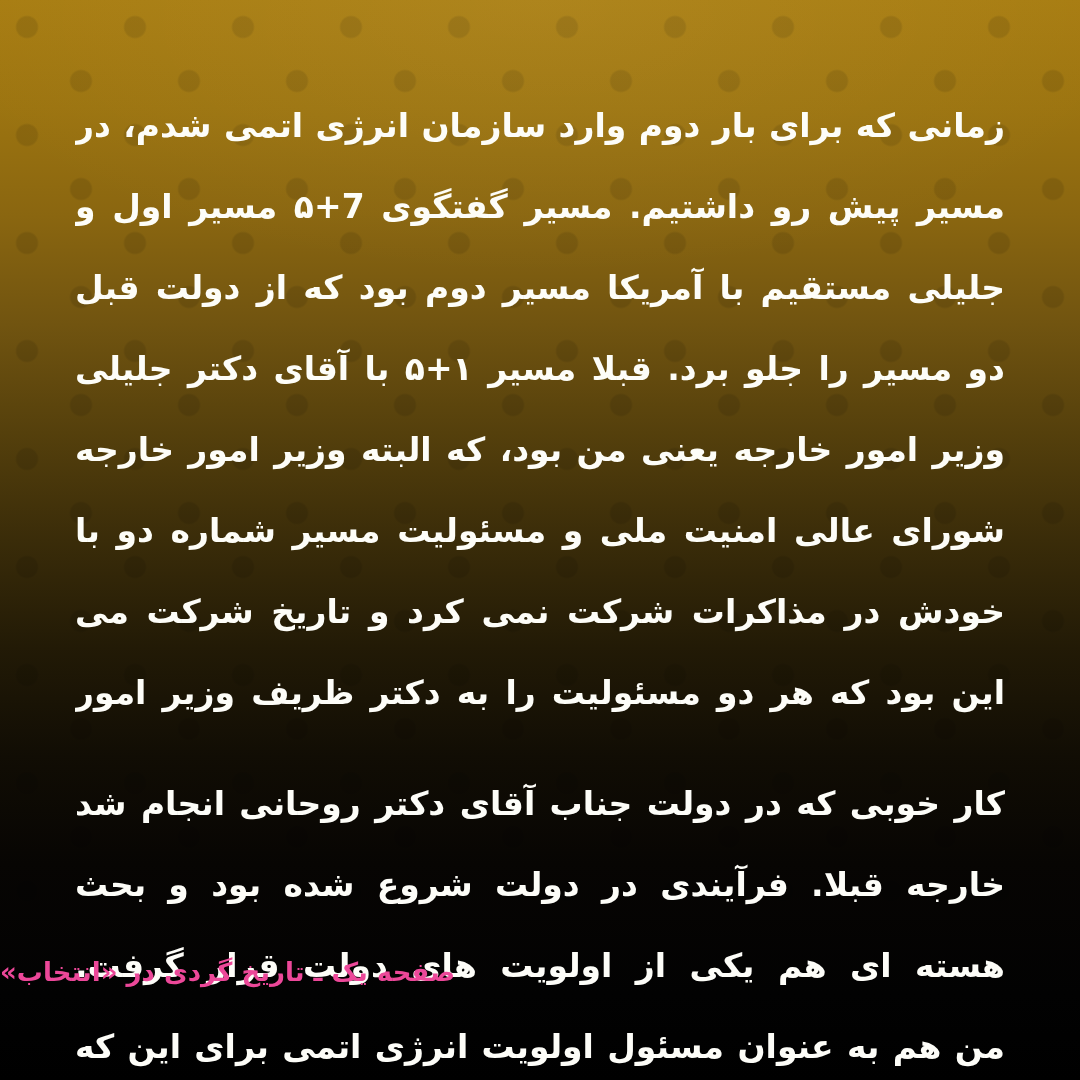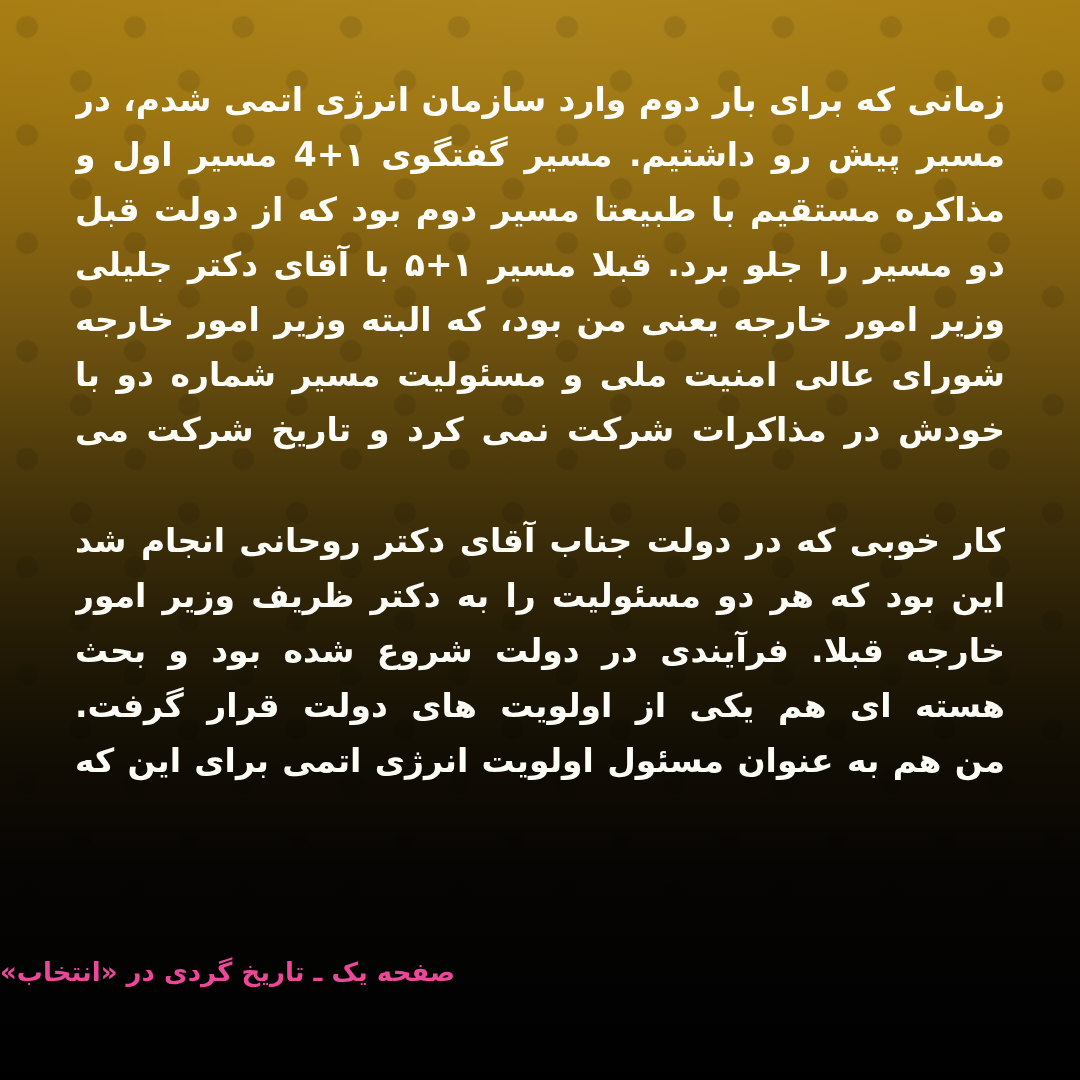--- a/index.html
+++ b/index.html
@@ -54,20 +54,21 @@
     font-weight: bold;
     font-size: 33px;
   }
   .line {
     height: 55px;
     line-height: 55px;
     overflow: hidden;
     text-align: justify;
     text-align-last: justify;
     white-space: normal;
+    margin-top: 26px;
   }
   .line.last {
     text-align: right;
     text-align-last: auto;
   }
   .para-gap {
     margin-top: 56px;
   }
   .footer {
     position: absolute;
@@ -83,27 +84,27 @@
   }
 </style>
 </head>
 <body>
 
 <div class="bg-pattern"></div>
 <div class="bg-vignette"></div>
 
 <div class="quote">
   <div class="line">زمانی که برای بار دوم وارد سازمان انرژی اتمی شدم، در</div>
-  <div class="line">مسیر پیش رو داشتیم. مسیر گفتگوی ۱+4 مسیر اول و</div>
-  <div class="line">مذاکره مستقیم با طبیعتا مسیر دوم بود که از دولت قبل</div>
+  <div class="line">مسیر پیش رو داشتیم. مسیر گفتگوی 7+۵ مسیر اول و</div>
+  <div class="line">جلیلی مستقیم با آمریکا مسیر دوم بود که از دولت قبل</div>
   <div class="line">دو مسیر را جلو برد. قبلا مسیر ۱+۵ با آقای دکتر جلیلی دبیر</div>
   <div class="line">وزیر امور خارجه یعنی من بود، که البته وزیر امور خارجه</div>
   <div class="line">شورای عالی امنیت ملی و مسئولیت مسیر شماره دو با</div>
   <div class="line">خودش در مذاکرات شرکت نمی کرد و تاریخ شرکت می</div>
 
+  <div class="line">این بود که هر دو مسئولیت را به دکتر ظریف وزیر امور</div>
   <div class="line para-gap">کار خوبی که در دولت جناب آقای دکتر روحانی انجام شد</div>
-  <div class="line">این بود که هر دو مسئولیت را به دکتر ظریف وزیر امور</div>
   <div class="line">خارجه قبلا. فرآیندی در دولت شروع شده بود و بحث</div>
   <div class="line">هسته ای هم یکی از اولویت های دولت قرار گرفت. طبیعتا</div>
   <div class="line">من هم به عنوان مسئول اولویت انرژی اتمی برای این که</div>
 </div>
 
 <div class="footer">صفحه یک ـ تاریخ گردی در «انتخاب»</div>
 
 </body></html>

